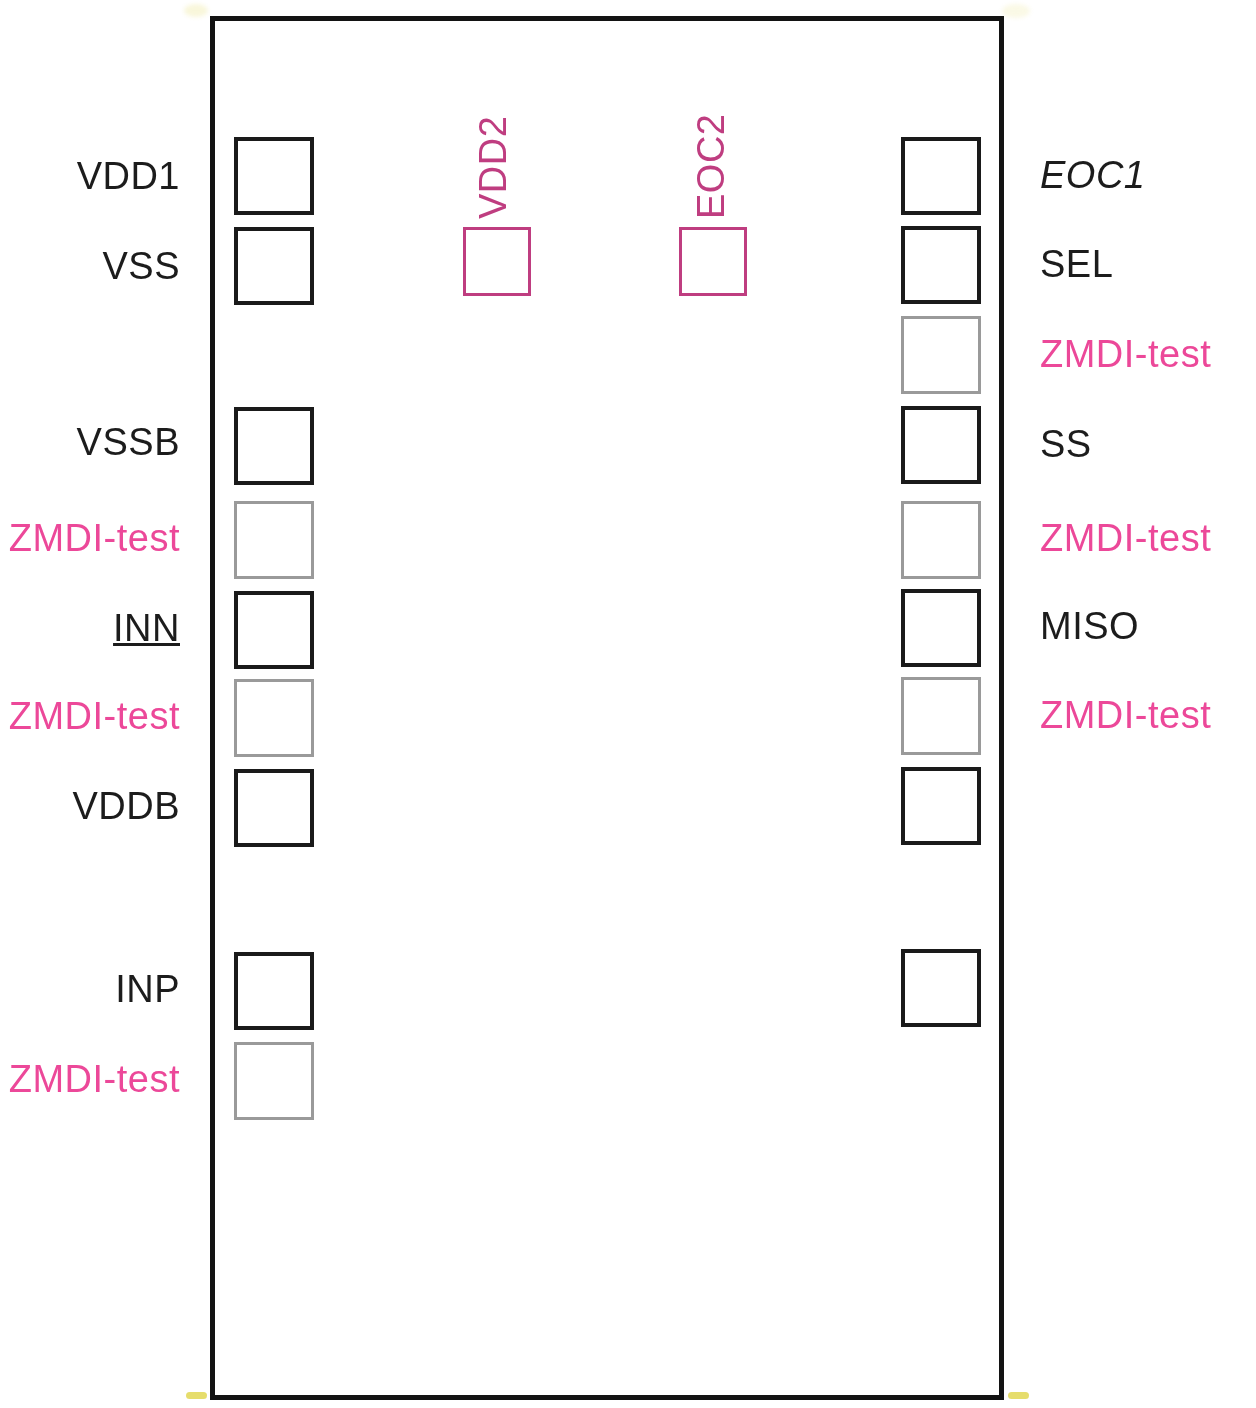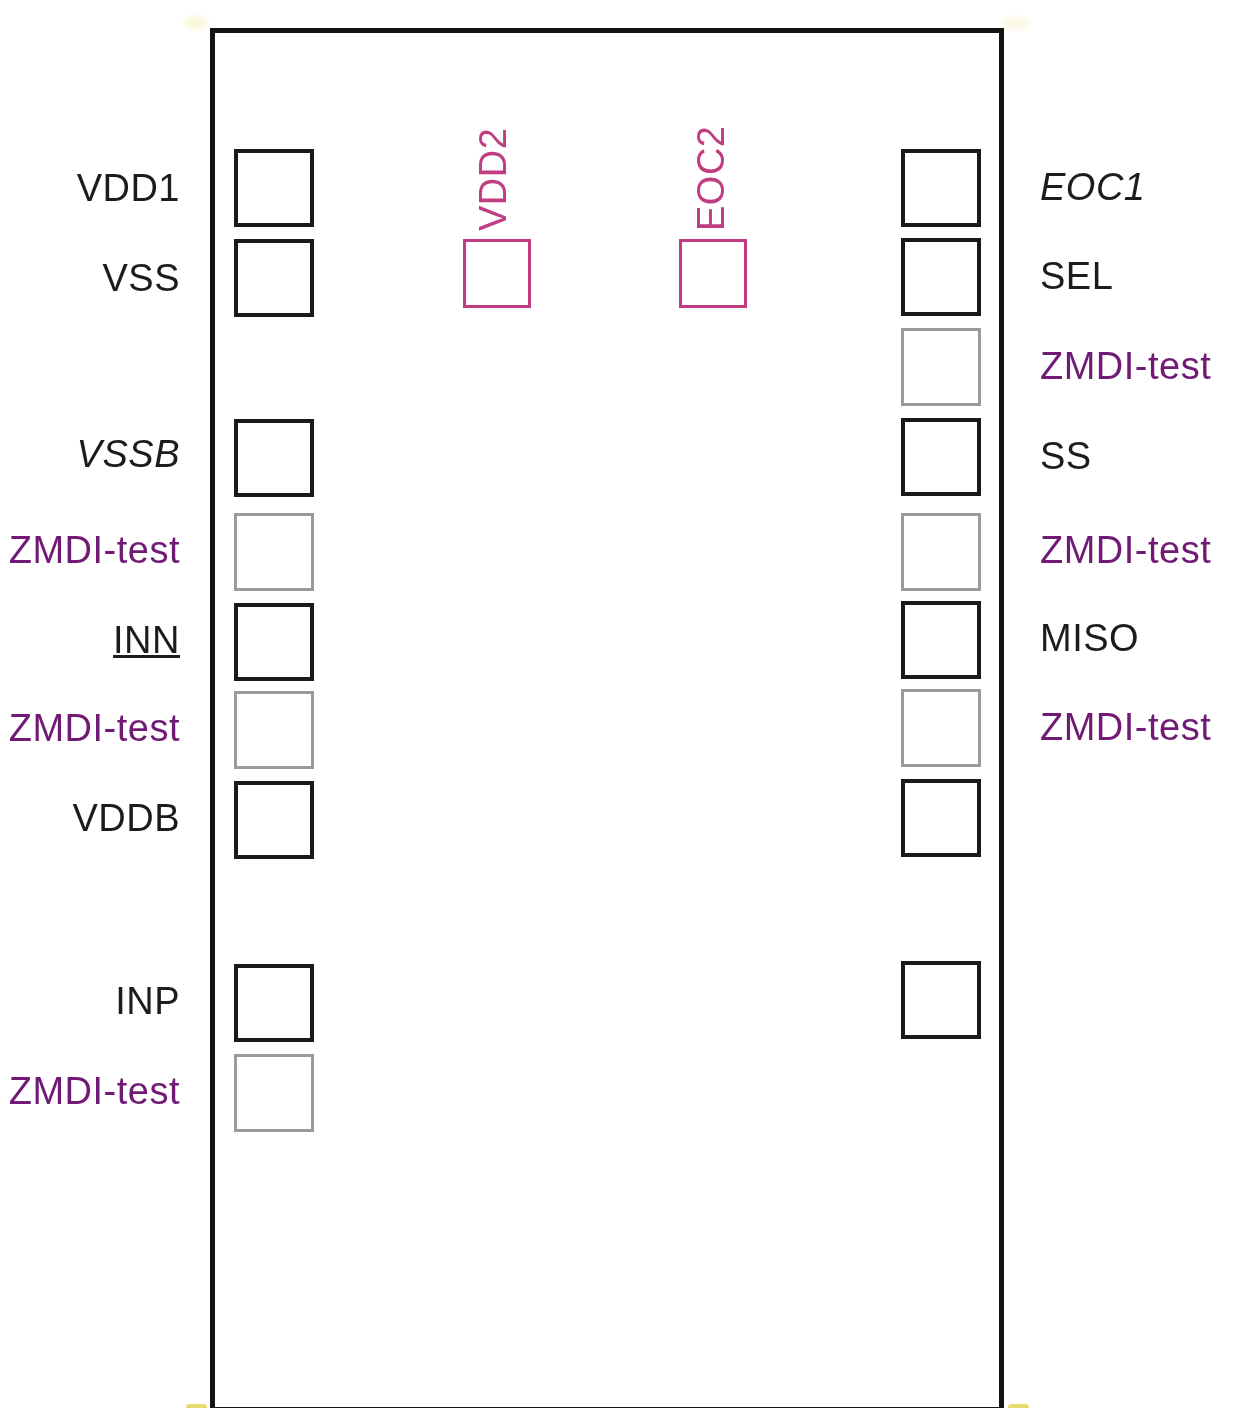--- a/index.html
+++ b/index.html
@@ -3,21 +3,21 @@
 <meta charset="utf-8">
 <style>
   html, body { margin: 0; padding: 0; }
   body {
     width: 1256px; height: 1408px;
     background: #ffffff;
     font-family: "Liberation Sans", sans-serif;
     overflow: hidden;
     position: relative;
   }
-  .canvas { position: absolute; left: 0; top: 16px; width: 1256px; height: 1152px; }
+  .canvas { position: absolute; left: 0; top: 4px; width: 1256px; height: 1152px; }
 
   .chip-outline {
     position: absolute;
     left: 210px; top: 12px;
     width: 794px; height: 1384px;
     box-sizing: border-box;
     border: 5px solid #131313;
     background: #ffffff;
   }
 
@@ -38,21 +38,21 @@
     position: absolute;
     font-size: 38px;
     color: #1c1c1c;
     letter-spacing: 0.5px;
     white-space: nowrap;
     transform: translateY(-50%);
     line-height: 1;
   }
   .lbl.left-col  { right: 1076px; text-align: right; }
   .lbl.right-col { left: 1040px; text-align: left; }
-  .lbl.test { color: #701a75; }
+  .lbl.test { color: #ec4899; }
 
   .top-label {
     position: absolute;
     writing-mode: vertical-rl;
     transform: rotate(180deg);
     font-size: 38px;
     color: #bf3d80;
     letter-spacing: 0.5px;
     height: 122px;
     line-height: 1;
@@ -84,21 +84,21 @@
   <div class="pad" style="left:234px; top:403px;"></div>
   <div class="pad test" style="left:234px; top:497px;"></div>
   <div class="pad" style="left:234px; top:587px;"></div>
   <div class="pad test" style="left:234px; top:675px;"></div>
   <div class="pad" style="left:234px; top:765px;"></div>
   <div class="pad" style="left:234px; top:948px;"></div>
   <div class="pad test" style="left:234px; top:1038px;"></div>
 
   <div class="lbl left-col" style="top:172px;">VDD1</div>
   <div class="lbl left-col" style="top:262px;">VSS</div>
-  <div class="lbl left-col" style="top:438px;font-style:italic;">VSSB</div>
+  <div class="lbl left-col" style="top:438px;">VSSB</div>
   <div class="lbl left-col test" style="top:534px;">ZMDI-test</div>
   <div class="lbl left-col" style="top:624px;text-decoration:underline;">INN</div>
   <div class="lbl left-col test" style="top:712px;">ZMDI-test</div>
   <div class="lbl left-col" style="top:802px;">VDDB</div>
   <div class="lbl left-col" style="top:985px;">INP</div>
   <div class="lbl left-col test" style="top:1075px;">ZMDI-test</div>
 
   <div class="pad" style="left:901px; top:133px;"></div>
   <div class="pad" style="left:901px; top:222px;"></div>
   <div class="pad test" style="left:901px; top:312px;"></div>

